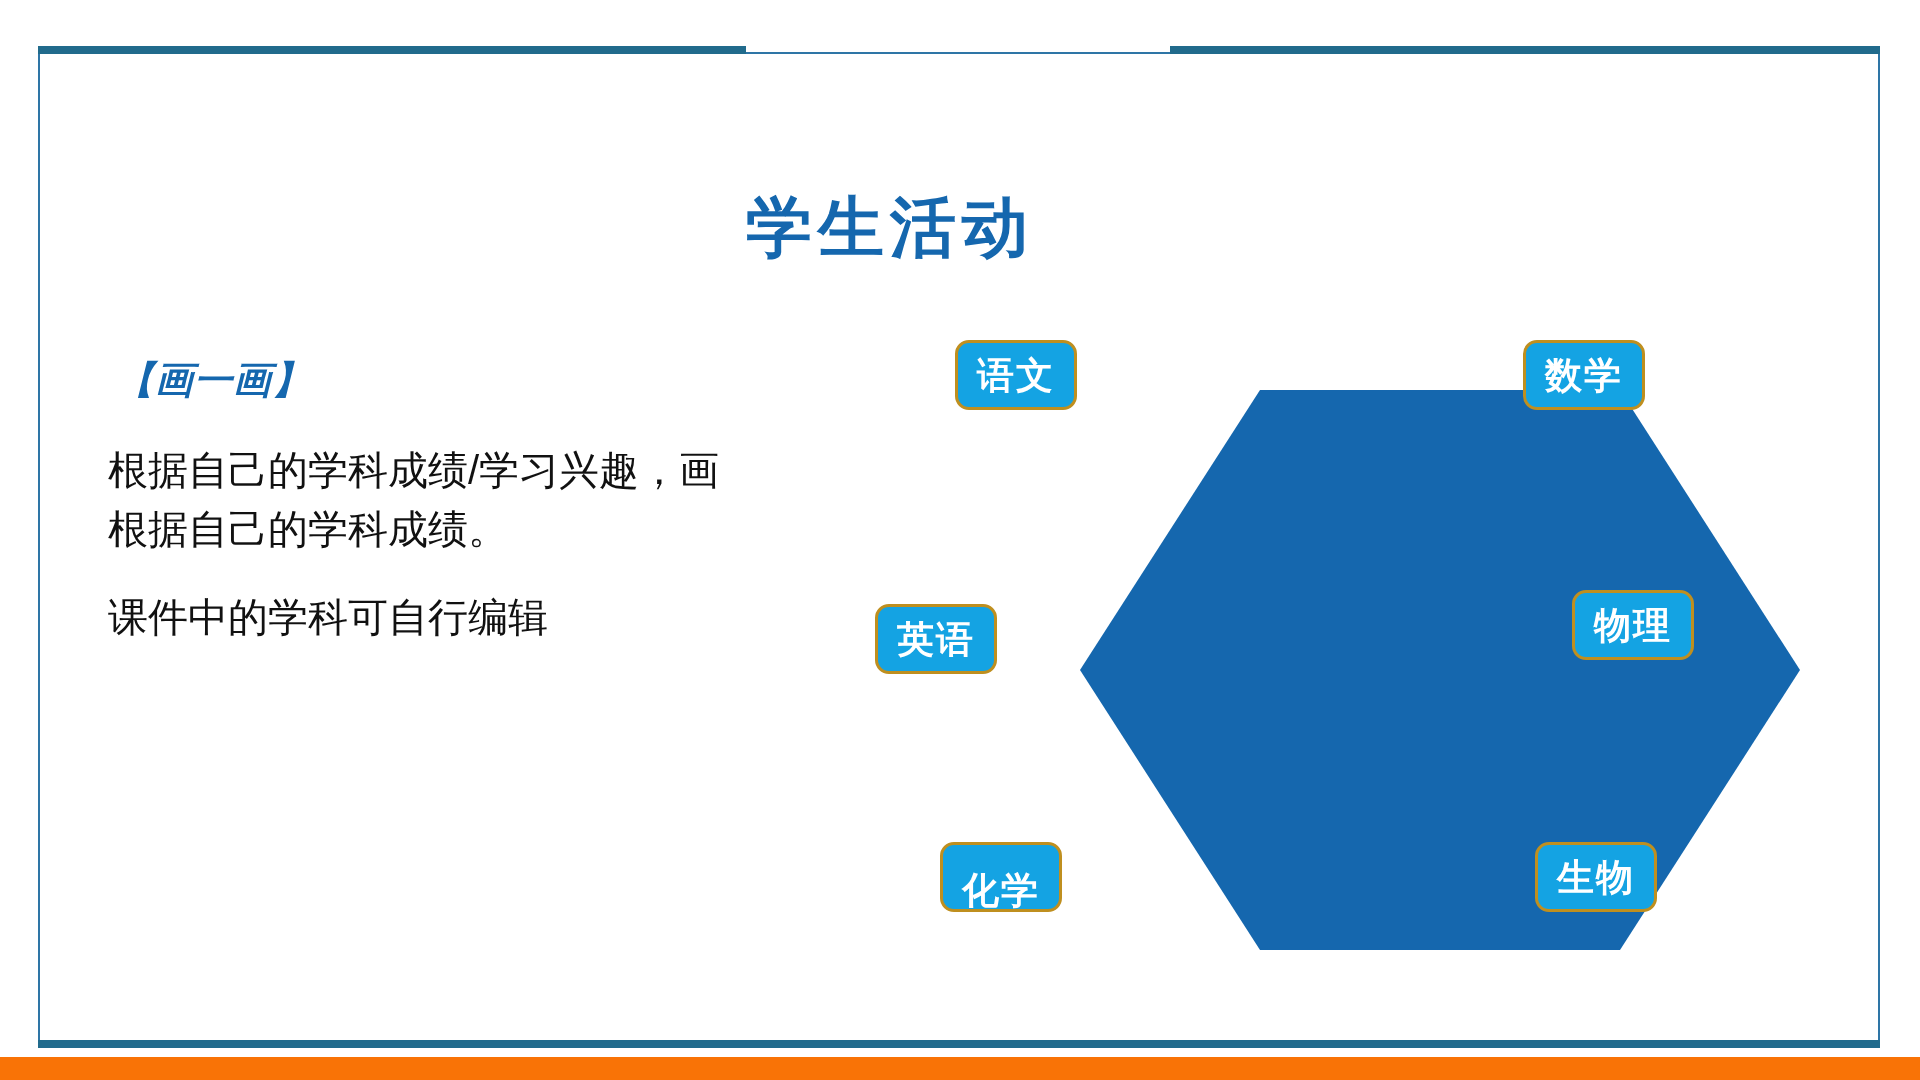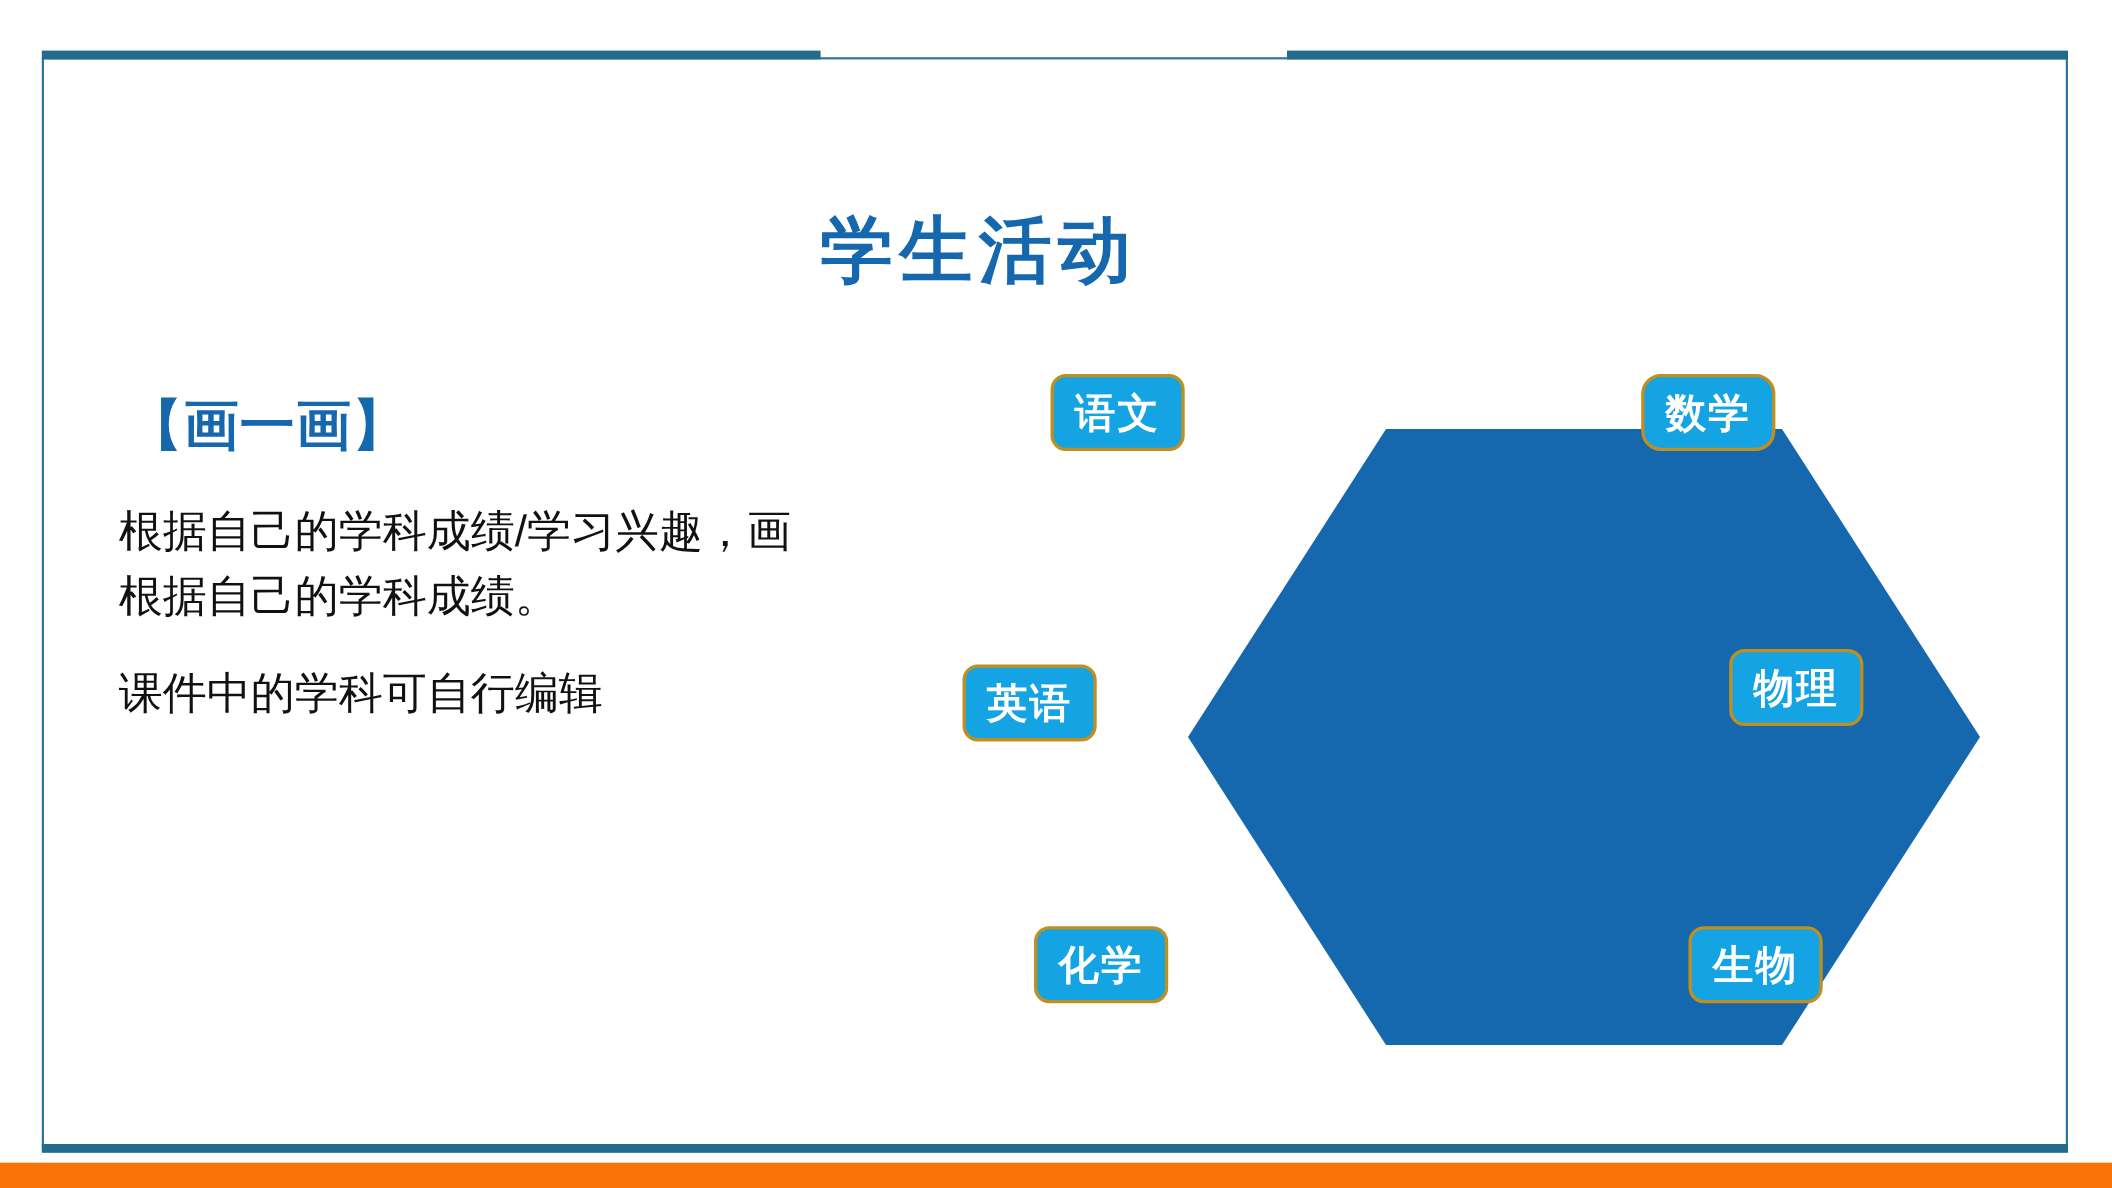--- a/index.html
+++ b/index.html
@@ -86,26 +86,27 @@
   }
 
   
   .left-col {
     position: absolute;
     left: 108px;
     top: 360px;
     width: 700px;
   }
   .subhead {
-    font-size: 50px;
+    font-size: 38px;
     font-weight: bold;
     color: #1567AE;
     letter-spacing: 1px;
     margin: 0 0 46px 8px;
     line-height: 1.1;
+    font-style: italic;
   }
   .body-line {
     font-size: 40px;
     color: #111111;
     line-height: 1.12;
     margin: 12px 0 14px 0;
     white-space: nowrap;
   }
   .body-line.gap {
     margin-top: 44px;
@@ -144,24 +145,24 @@
     display: flex;
     align-items: center;
     justify-content: center;
     width: 122px;
     height: 70px;
     box-sizing: border-box;
     line-height: 1;
     white-space: nowrap;
   }
   .node-yuwen   { left: 15px;  top: 0px; text-align: right;   }
-  .node-shuxue  { left: 552px; top: 0px; border-radius: 18px;   }
+  .node-shuxue  { left: 583px; top: 0px;   }
   .node-yingyu  { left: -65px; top: 264px; }
   .node-wuli    { left: 632px; top: 250px; }
-  .node-huaxue  { left: 0px;   top: 502px; }
+  .node-huaxue  { left: 0px;   top: 502px; align-items: flex-end; }
   .node-shengwu { left: 595px; top: 502px; text-align: right; }
 </style>
 </head>
 <body>
 
 <div class="slide">
 
   <div class="frame"></div>
   <div class="frame-top-left"></div>
   <div class="frame-top-right"></div>

